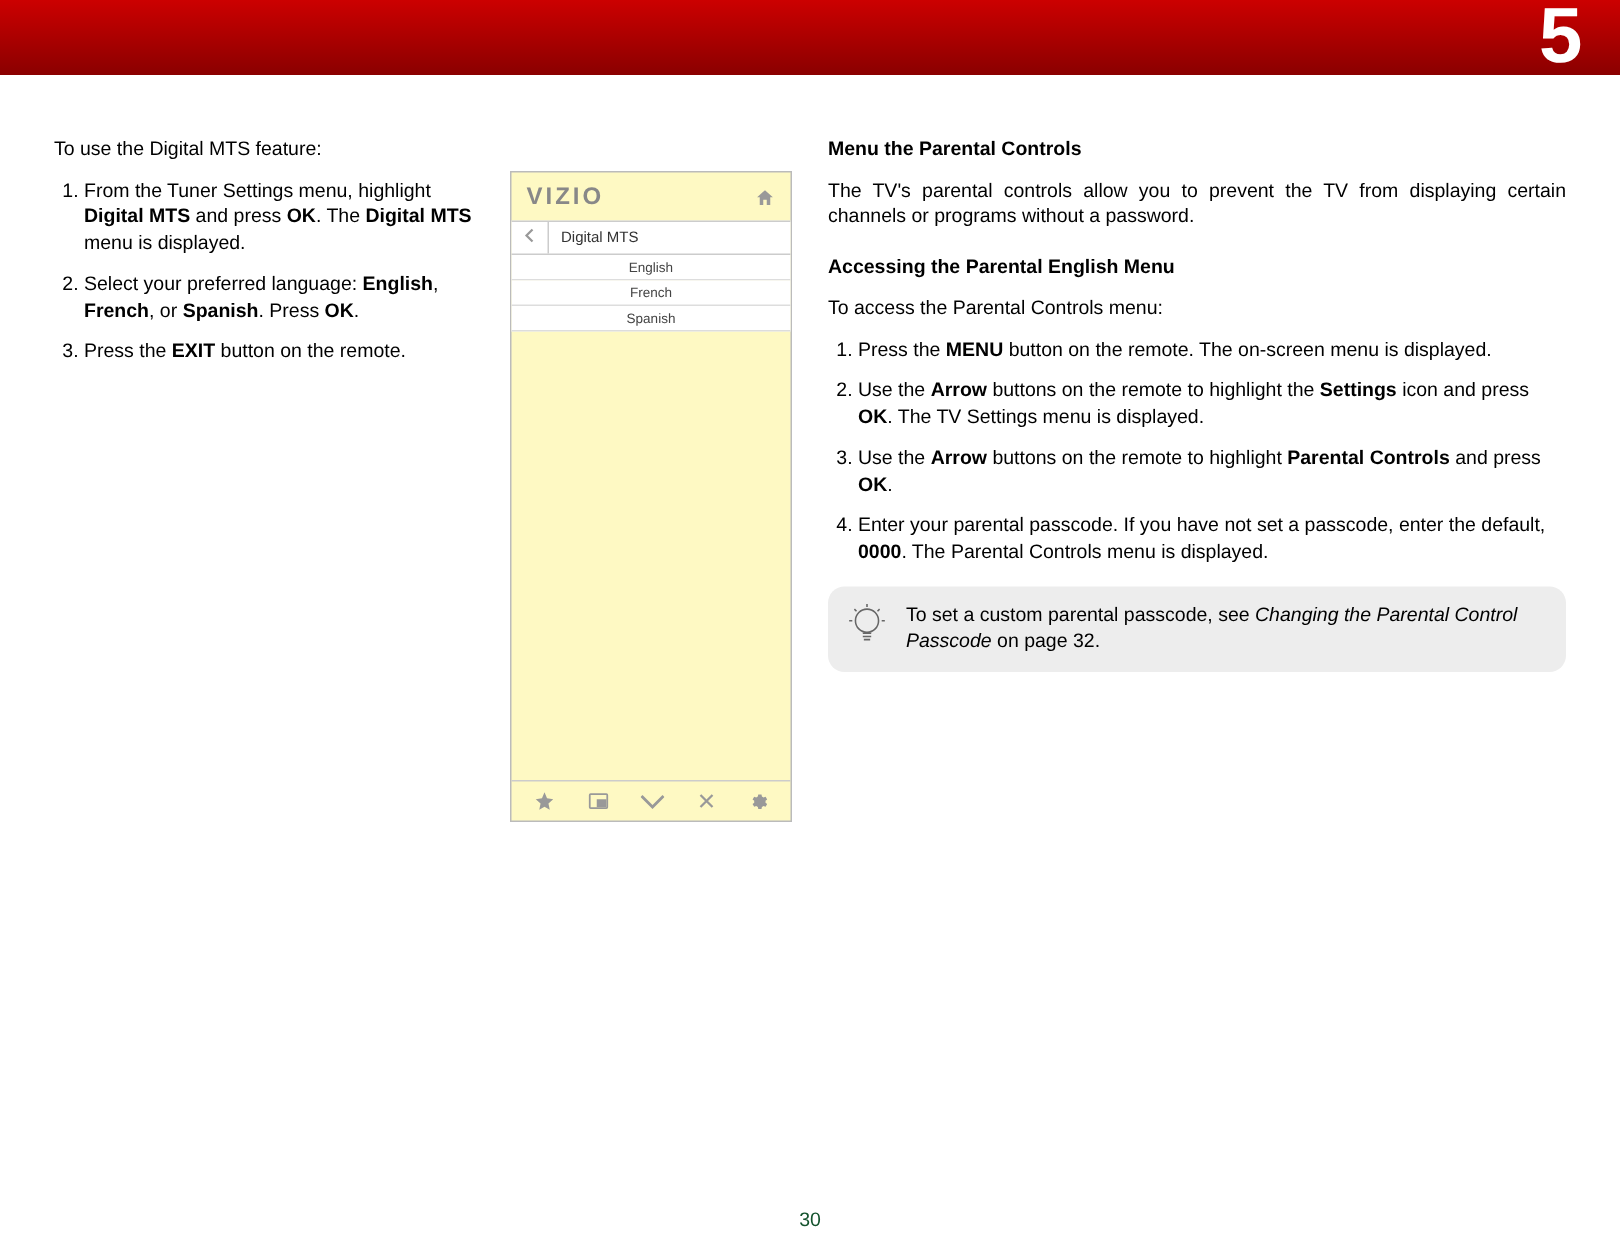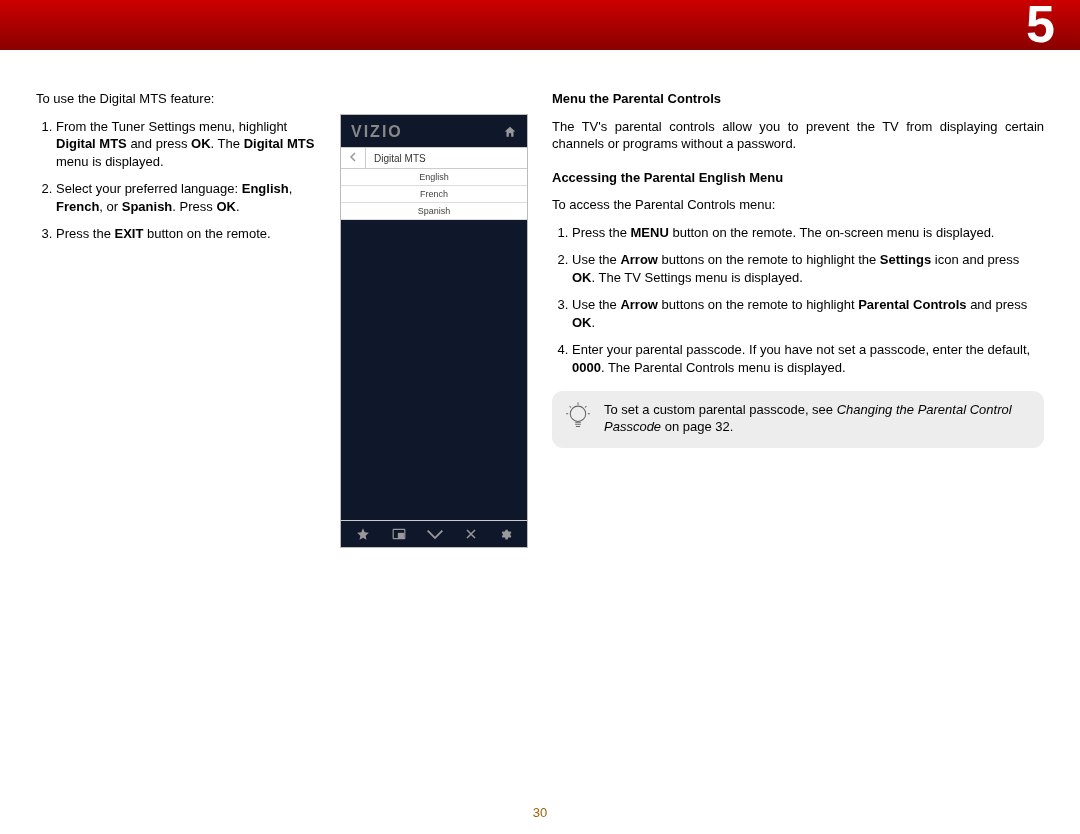--- a/index.html
+++ b/index.html
@@ -67,21 +67,21 @@
   
   .left-wrap {
     display: flex;
     gap: 18px;
   }
   .left-text { flex: 1; }
   .menu-panel {
     width: 186px;
     height: 432px;
     border: 1px solid #bbb;
-    background: #0f172a;
+    background: #fef9c3;
     position: relative;
     display: flex;
     flex-direction: column;
     margin-top: 24px;
   }
   .menu-top {
     display: flex;
     align-items: center;
     justify-content: space-between;
     padding: 8px 10px 6px 10px;
@@ -153,21 +153,21 @@
   .tip .text { flex: 1; line-height: 1.35; }
   .tip em { font-style: italic; }
 
   .page-number {
     position: absolute;
     bottom: 14px;
     left: 0;
     right: 0;
     text-align: center;
     font-size: 13px;
-    color: #a16207;
+    color: #14532d;
   }
 </style>
 </head>
 <body>
 
 <div class="header-band">
   <div class="chapter-num">5</div>
 </div>
 
 <div class="page">

